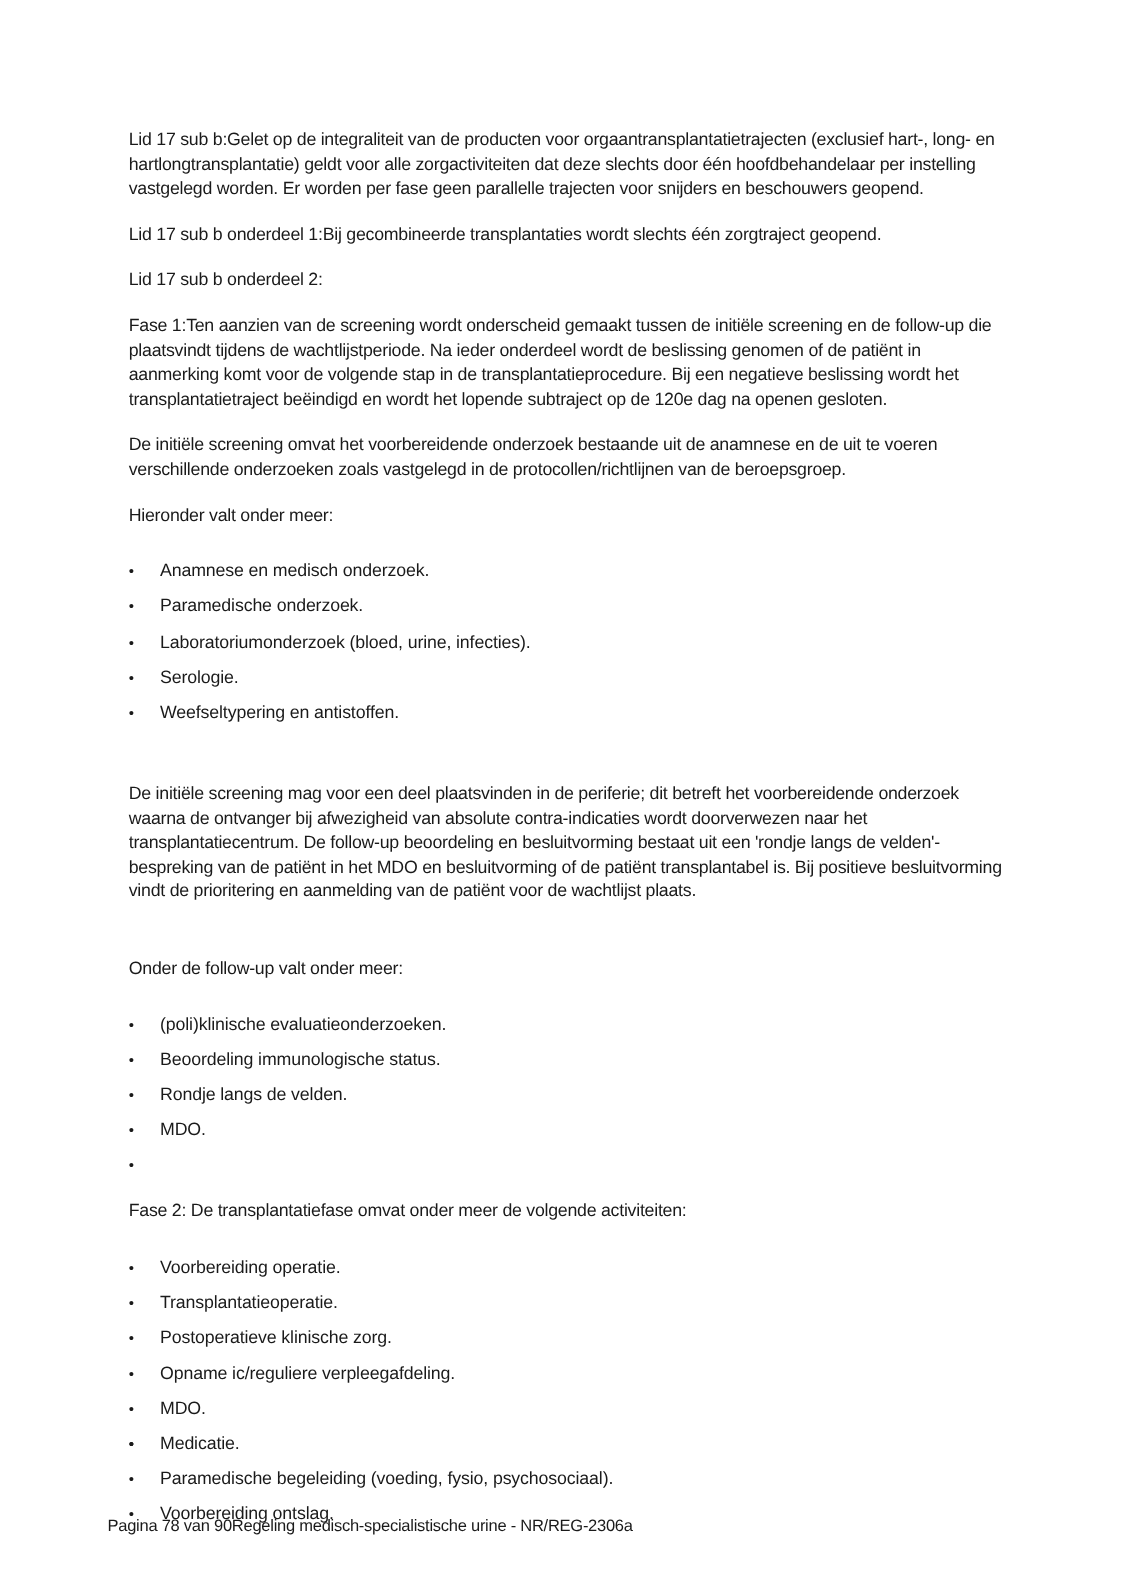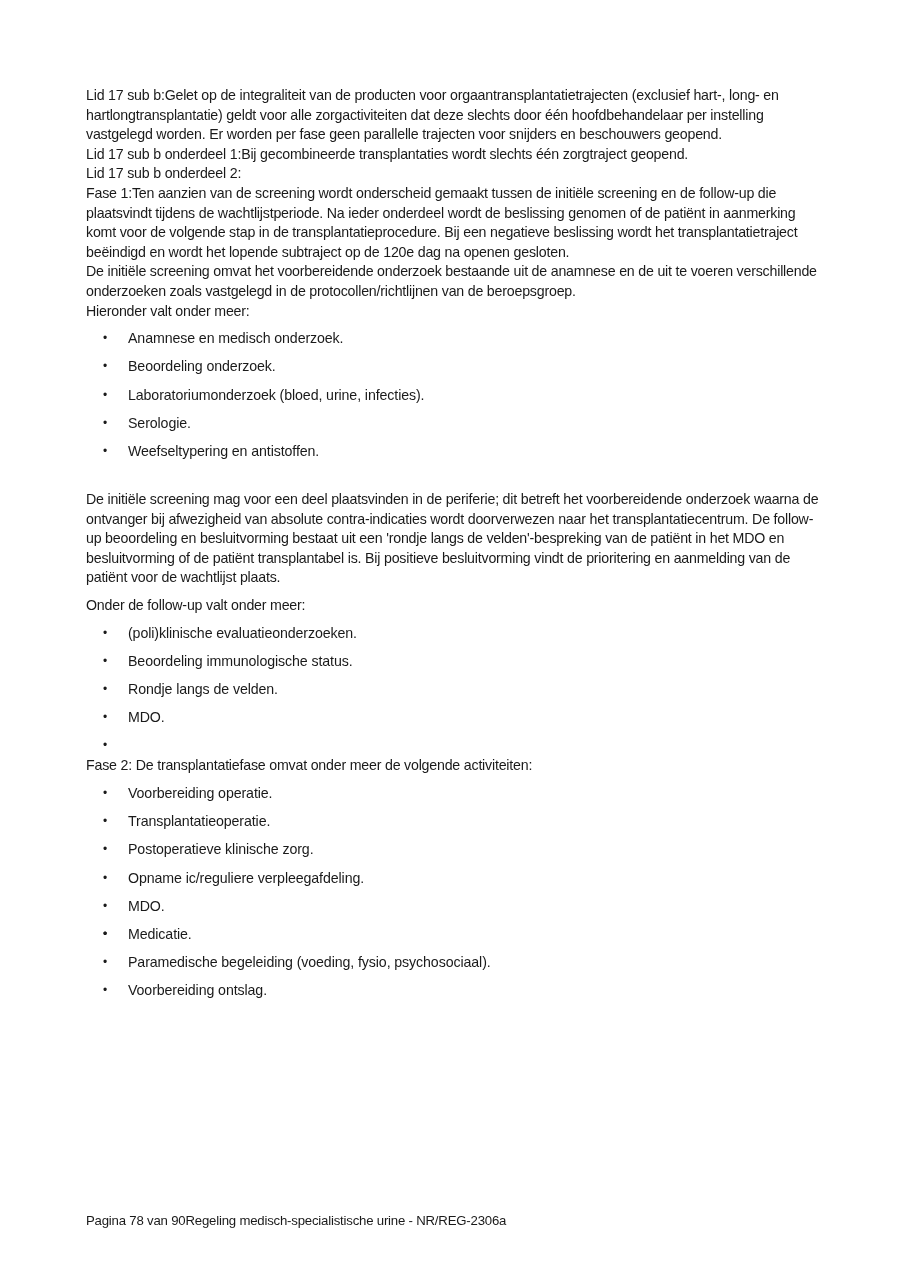--- a/index.html
+++ b/index.html
@@ -3,21 +3,21 @@
   <meta charset="utf-8">
   <style>
     html, body { margin: 0; padding: 0; background: #ffffff; }
     body {
       width: 900px; height: 1273px; position: relative; overflow: hidden;
       font-family: "Liberation Sans", "DejaVu Sans", sans-serif;
       color: #1a1a1a;
     }
     .page { position: absolute; left: 86px; top: 86px; width: 735px; }
     .p {
-      font-size: 14.2px; line-height: 19.6px; margin: 0;
+      font-size: 14.2px; line-height: 19.6px; margin: 17px;
       letter-spacing: -0.2px;
     }
     .gap-sm { height: 8px; }
     .gap-lg { height: 20px; }
     ul.bl { list-style: none; margin: 0; padding: 0; }
     ul.bl li {
       position: relative; padding-left: 42px;
       font-size: 14.2px; line-height: 19.6px; margin-bottom: 8.6px;
       letter-spacing: -0.1px;
     }
@@ -37,21 +37,21 @@
   <p class="p">Lid 17 sub b:Gelet op de integraliteit van de producten voor orgaantransplantatietrajecten (exclusief hart-, long- en hartlongtransplantatie) geldt voor alle zorgactiviteiten dat deze slechts door één hoofdbehandelaar per instelling vastgelegd worden. Er worden per fase geen parallelle trajecten voor snijders en beschouwers geopend.</p>
   <p class="p">Lid 17 sub b onderdeel 1:Bij gecombineerde transplantaties wordt slechts één zorgtraject geopend.</p>
   <p class="p">Lid 17 sub b onderdeel 2:</p>
   <p class="p">Fase 1:Ten aanzien van de screening wordt onderscheid gemaakt tussen de initiële screening en de follow-up die plaatsvindt tijdens de wachtlijstperiode. Na ieder onderdeel wordt de beslissing genomen of de patiënt in aanmerking komt voor de volgende stap in de transplantatieprocedure. Bij een negatieve beslissing wordt het transplantatietraject beëindigd en wordt het lopende subtraject op de 120e dag na openen gesloten.</p>
   <p class="p">De initiële screening omvat het voorbereidende onderzoek bestaande uit de anamnese en de uit te voeren verschillende onderzoeken zoals vastgelegd in de protocollen/richtlijnen van de beroepsgroep.</p>
   <p class="p">Hieronder valt onder meer:</p>
 
   <div class="gap-sm"></div>
   <ul class="bl">
     <li><span class="dot">•</span><span>Anamnese en medisch onderzoek.</span></li>
-    <li><span class="dot">•</span><span>Beoordeling onderzoek.</span></li>
+    <li><span class="dot">•</span><span>Paramedische onderzoek.</span></li>
     <li><span class="dot">•</span><span>Laboratoriumonderzoek (bloed, urine, infecties).</span></li>
     <li><span class="dot">•</span><span>Serologie.</span></li>
     <li><span class="dot">•</span><span>Weefseltypering en antistoffen.</span></li>
   </ul>
 
   <div class="gap-lg"></div>
   <p class="p">De initiële screening mag voor een deel plaatsvinden in de periferie; dit betreft het voorbereidende onderzoek waarna de ontvanger bij afwezigheid van absolute contra-indicaties wordt doorverwezen naar het transplantatiecentrum. De follow-up beoordeling en besluitvorming bestaat uit een 'rondje langs de velden'-bespreking van de patiënt in het MDO en besluitvorming of de patiënt transplantabel is. Bij positieve besluitvorming vindt de prioritering en aanmelding van de patiënt voor de wachtlijst plaats.</p>
   <div class="gap-sm"></div>
   <p class="p">Onder de follow-up valt onder meer:</p>
 

